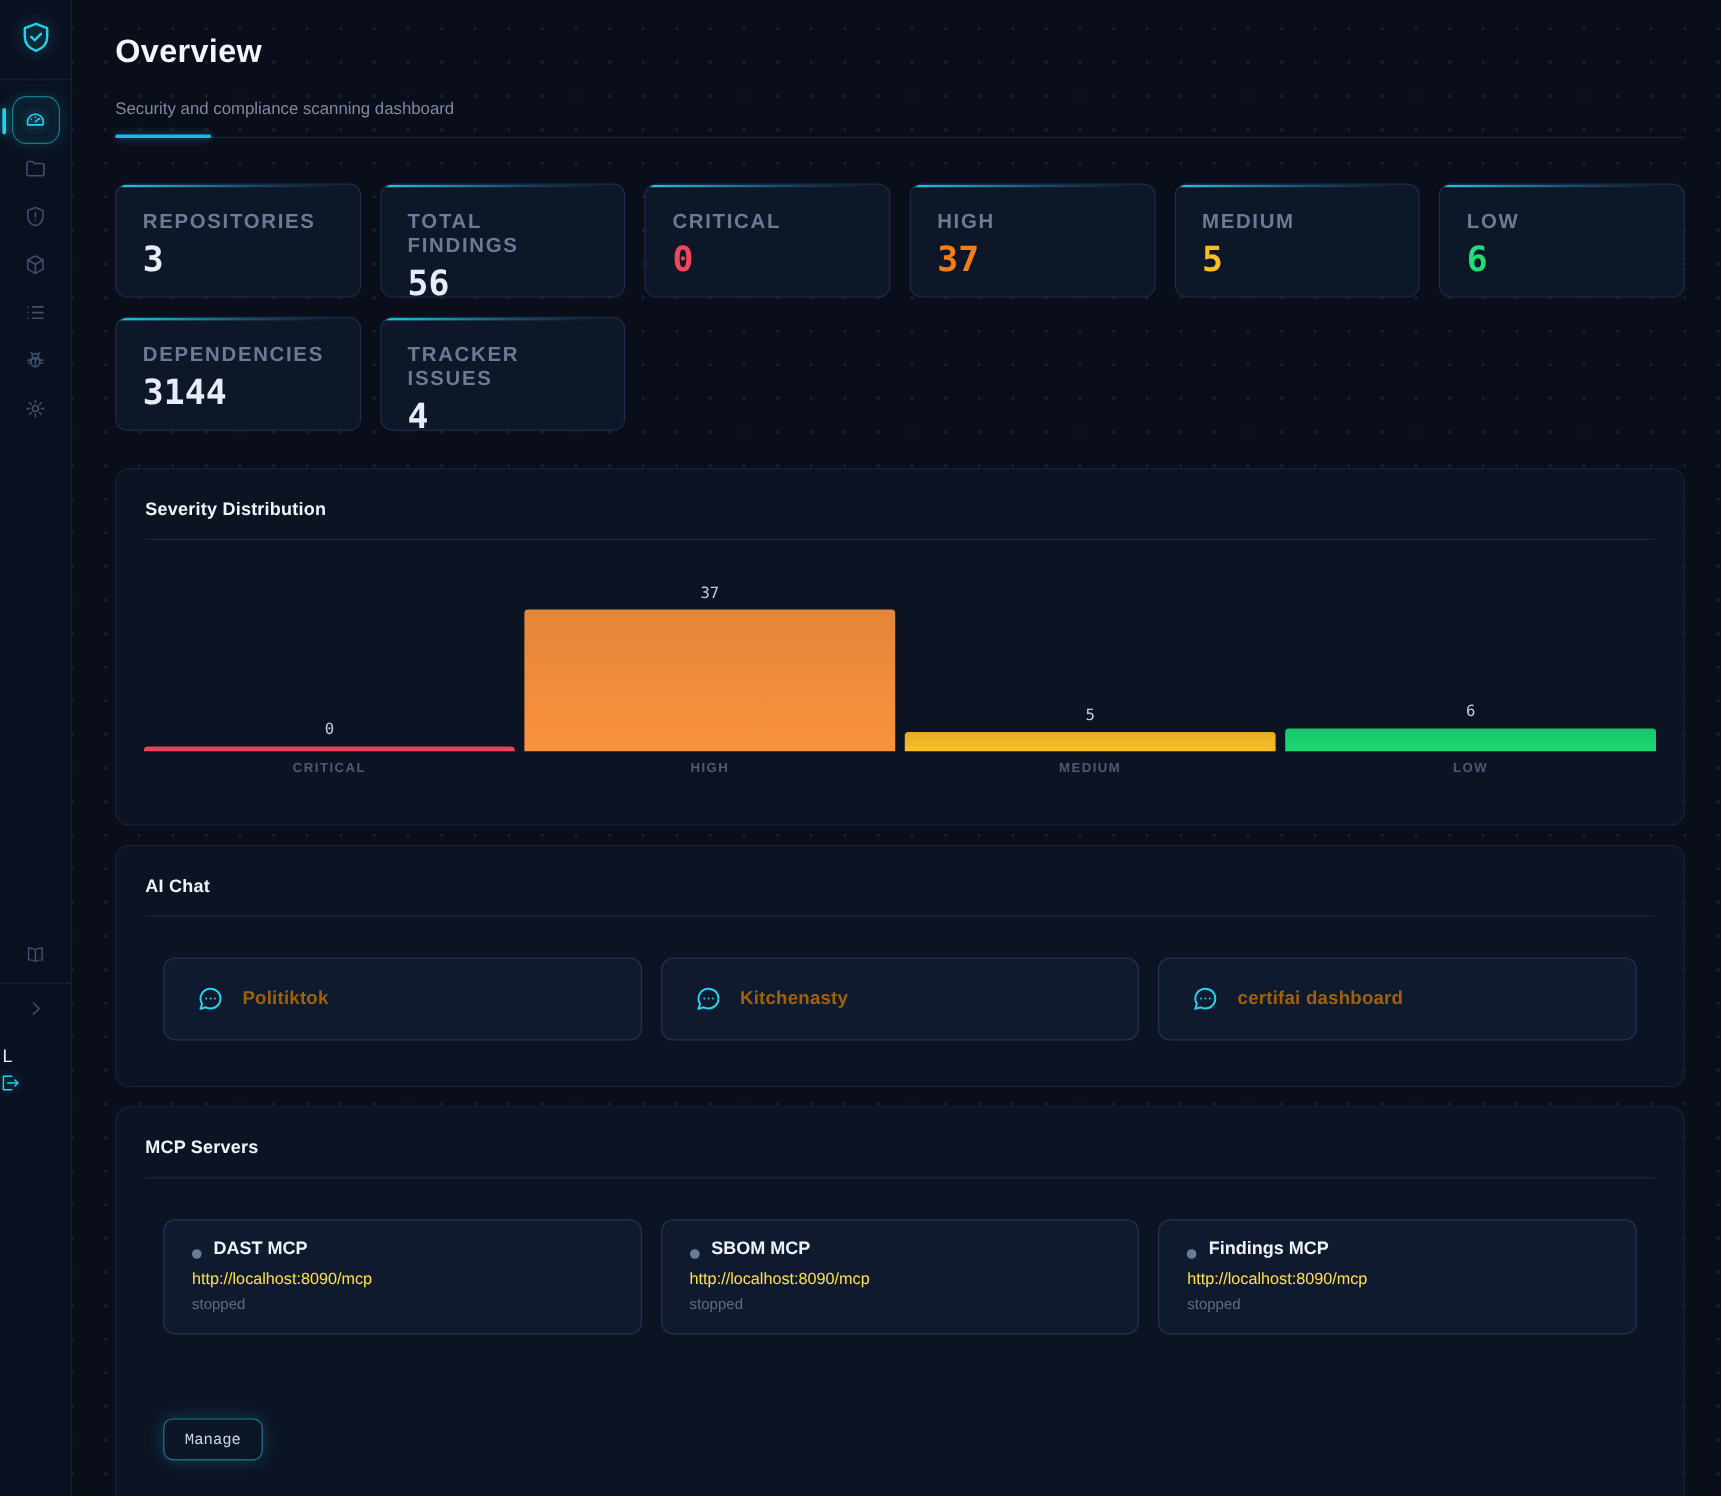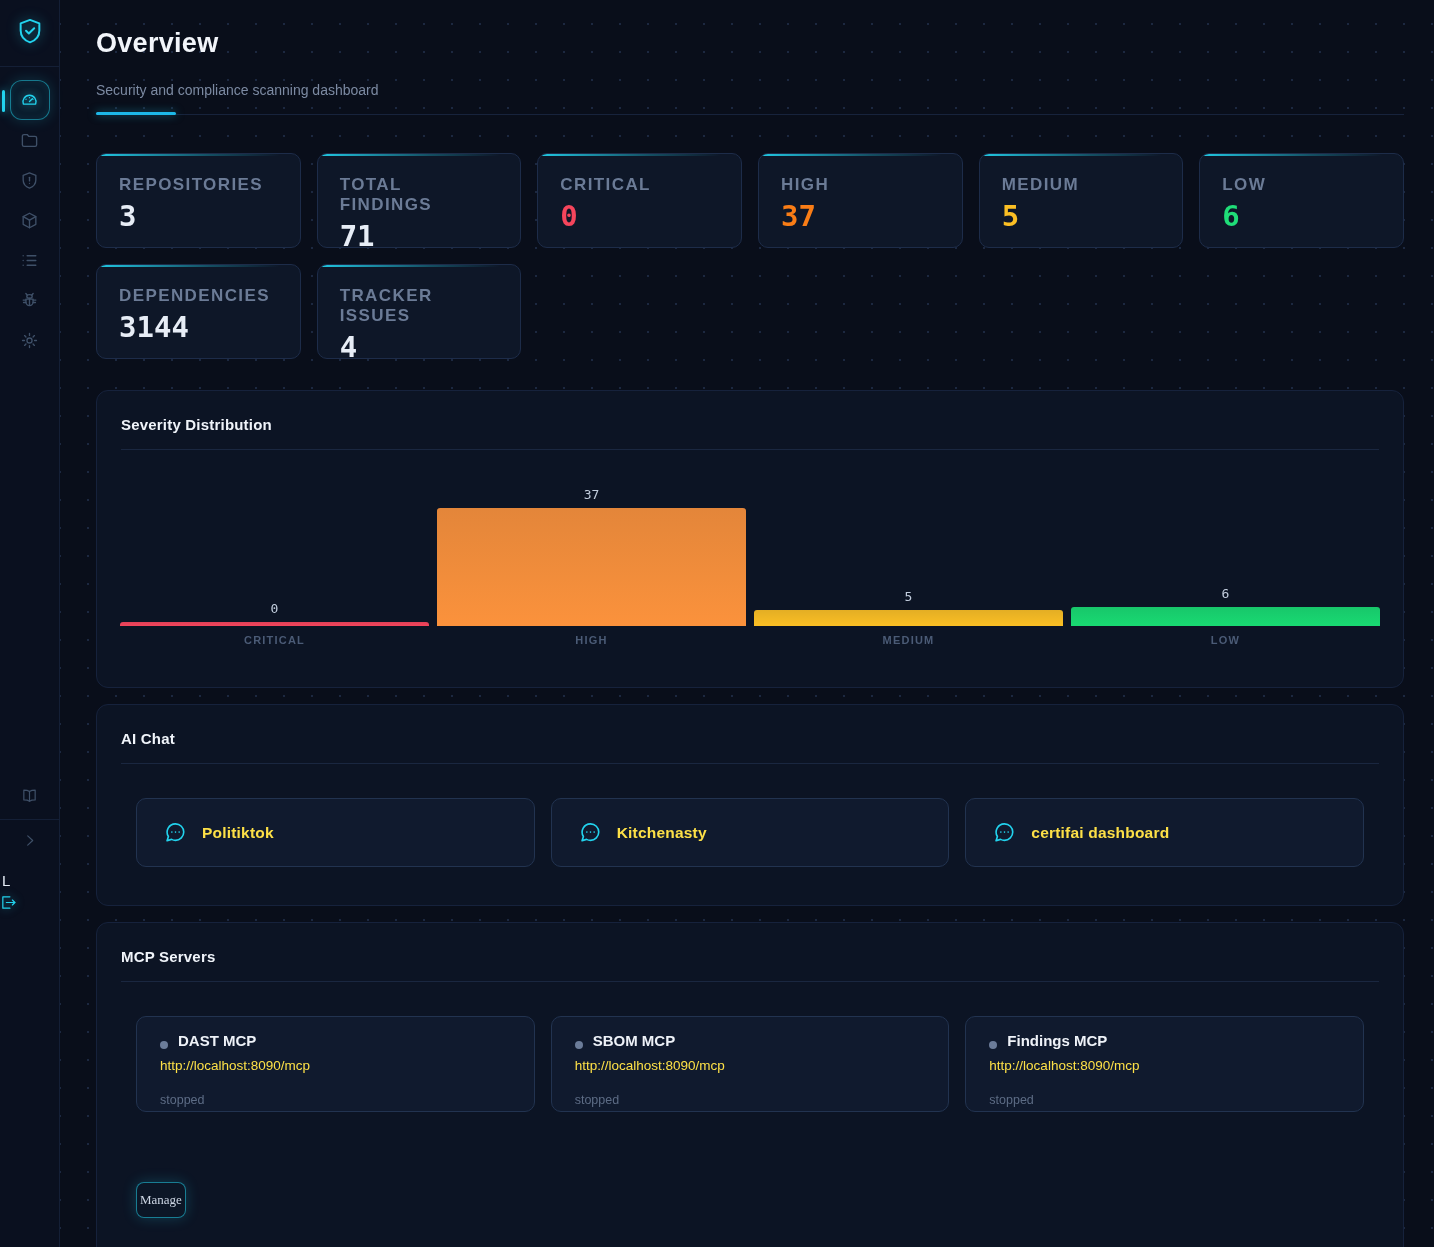--- a/index.html
+++ b/index.html
@@ -99,40 +99,40 @@
 
   
   .cards-row { display:flex; gap:16px; padding:34px 39px 38px 39px; }
   .ai-card {
     flex:1; height:69px; border-radius:10px;
     background:#101a2e; border:1px solid #223350;
     display:flex; align-items:center; gap:15px; padding:0 27px;
     cursor:pointer;
   }
   .ai-card svg { width:23px; height:23px; stroke:#22d3ee; flex:none; }
-  .ai-label { font-size:15.5px; font-weight:700; color:#fde047; letter-spacing:.2px; }
+  .ai-label { font-size:15.5px; font-weight:700; color:#a16207; letter-spacing:.2px; }
 
   
   .mcp-card {
     flex:1; height:96px; border-radius:10px;
     background:#101a2e; border:1px solid #223350;
     padding:15px 23px;
   }
   .mcp-head { display:flex; align-items:flex-end; gap:10px; }
   .status-dot { width:8px; height:8px; border-radius:50%; background:#6b7c99; flex:none; }
   .mcp-name { font-size:15px; font-weight:700; color:#eef2f8; }
   .mcp-url { margin-top:9px; font-size:13.5px; color:#fde047; }
-  .mcp-status { margin-top:20px; font-size:12.5px; color:#5d6c85; }
+  .mcp-status { margin-top:7px; font-size:12.5px; color:#5d6c85; }
   .manage-btn {
     margin:32px 16px 40px 39px;
     background:rgba(13,23,40,.6);
     border:1px solid rgba(34,211,238,.55);
     border-radius:8px;
-    color:#cdd6e4; font-size:13px; font-family:Liberation Serif, serif;
-    padding:9px 3px; cursor:pointer;
+    color:#cdd6e4; font-size:13px; font-family:Liberation Mono, monospace;
+    padding:9px 17px; cursor:pointer;
     box-shadow:0 0 14px rgba(34,211,238,.22);
   }
 </style>
 </head>
 <body>
 
 <aside class="sidebar">
   <div class="logo-wrap">
     <span><svg viewBox="0 0 24 24" fill="none" stroke-width="1.7" stroke-linecap="round" stroke-linejoin="round" stroke="currentColor">
           <path d="M12 2.5l8 3v6c0 5-3.4 8.6-8 10.2C7.4 20.1 4 16.5 4 11.5v-6z"></path>
@@ -235,21 +235,21 @@
 
   <section class="stats-grid" id="stats-grid">
       <div class="stat-card">
         <div class="card-accent"></div>
         <div class="stat-label">REPOSITORIES</div>
         <div class="stat-value" style="color: rgb(231, 237, 246);">3</div>
       </div>
       <div class="stat-card">
         <div class="card-accent"></div>
         <div class="stat-label">TOTAL FINDINGS</div>
-        <div class="stat-value" style="color: rgb(231, 237, 246);">71</div>
+        <div class="stat-value" style="color: rgb(231, 237, 246);">56</div>
       </div>
       <div class="stat-card">
         <div class="card-accent"></div>
         <div class="stat-label">CRITICAL</div>
         <div class="stat-value" style="color: rgb(245, 69, 92);">0</div>
       </div>
       <div class="stat-card">
         <div class="card-accent"></div>
         <div class="stat-label">HIGH</div>
         <div class="stat-value" style="color: rgb(249, 125, 22);">37</div>

